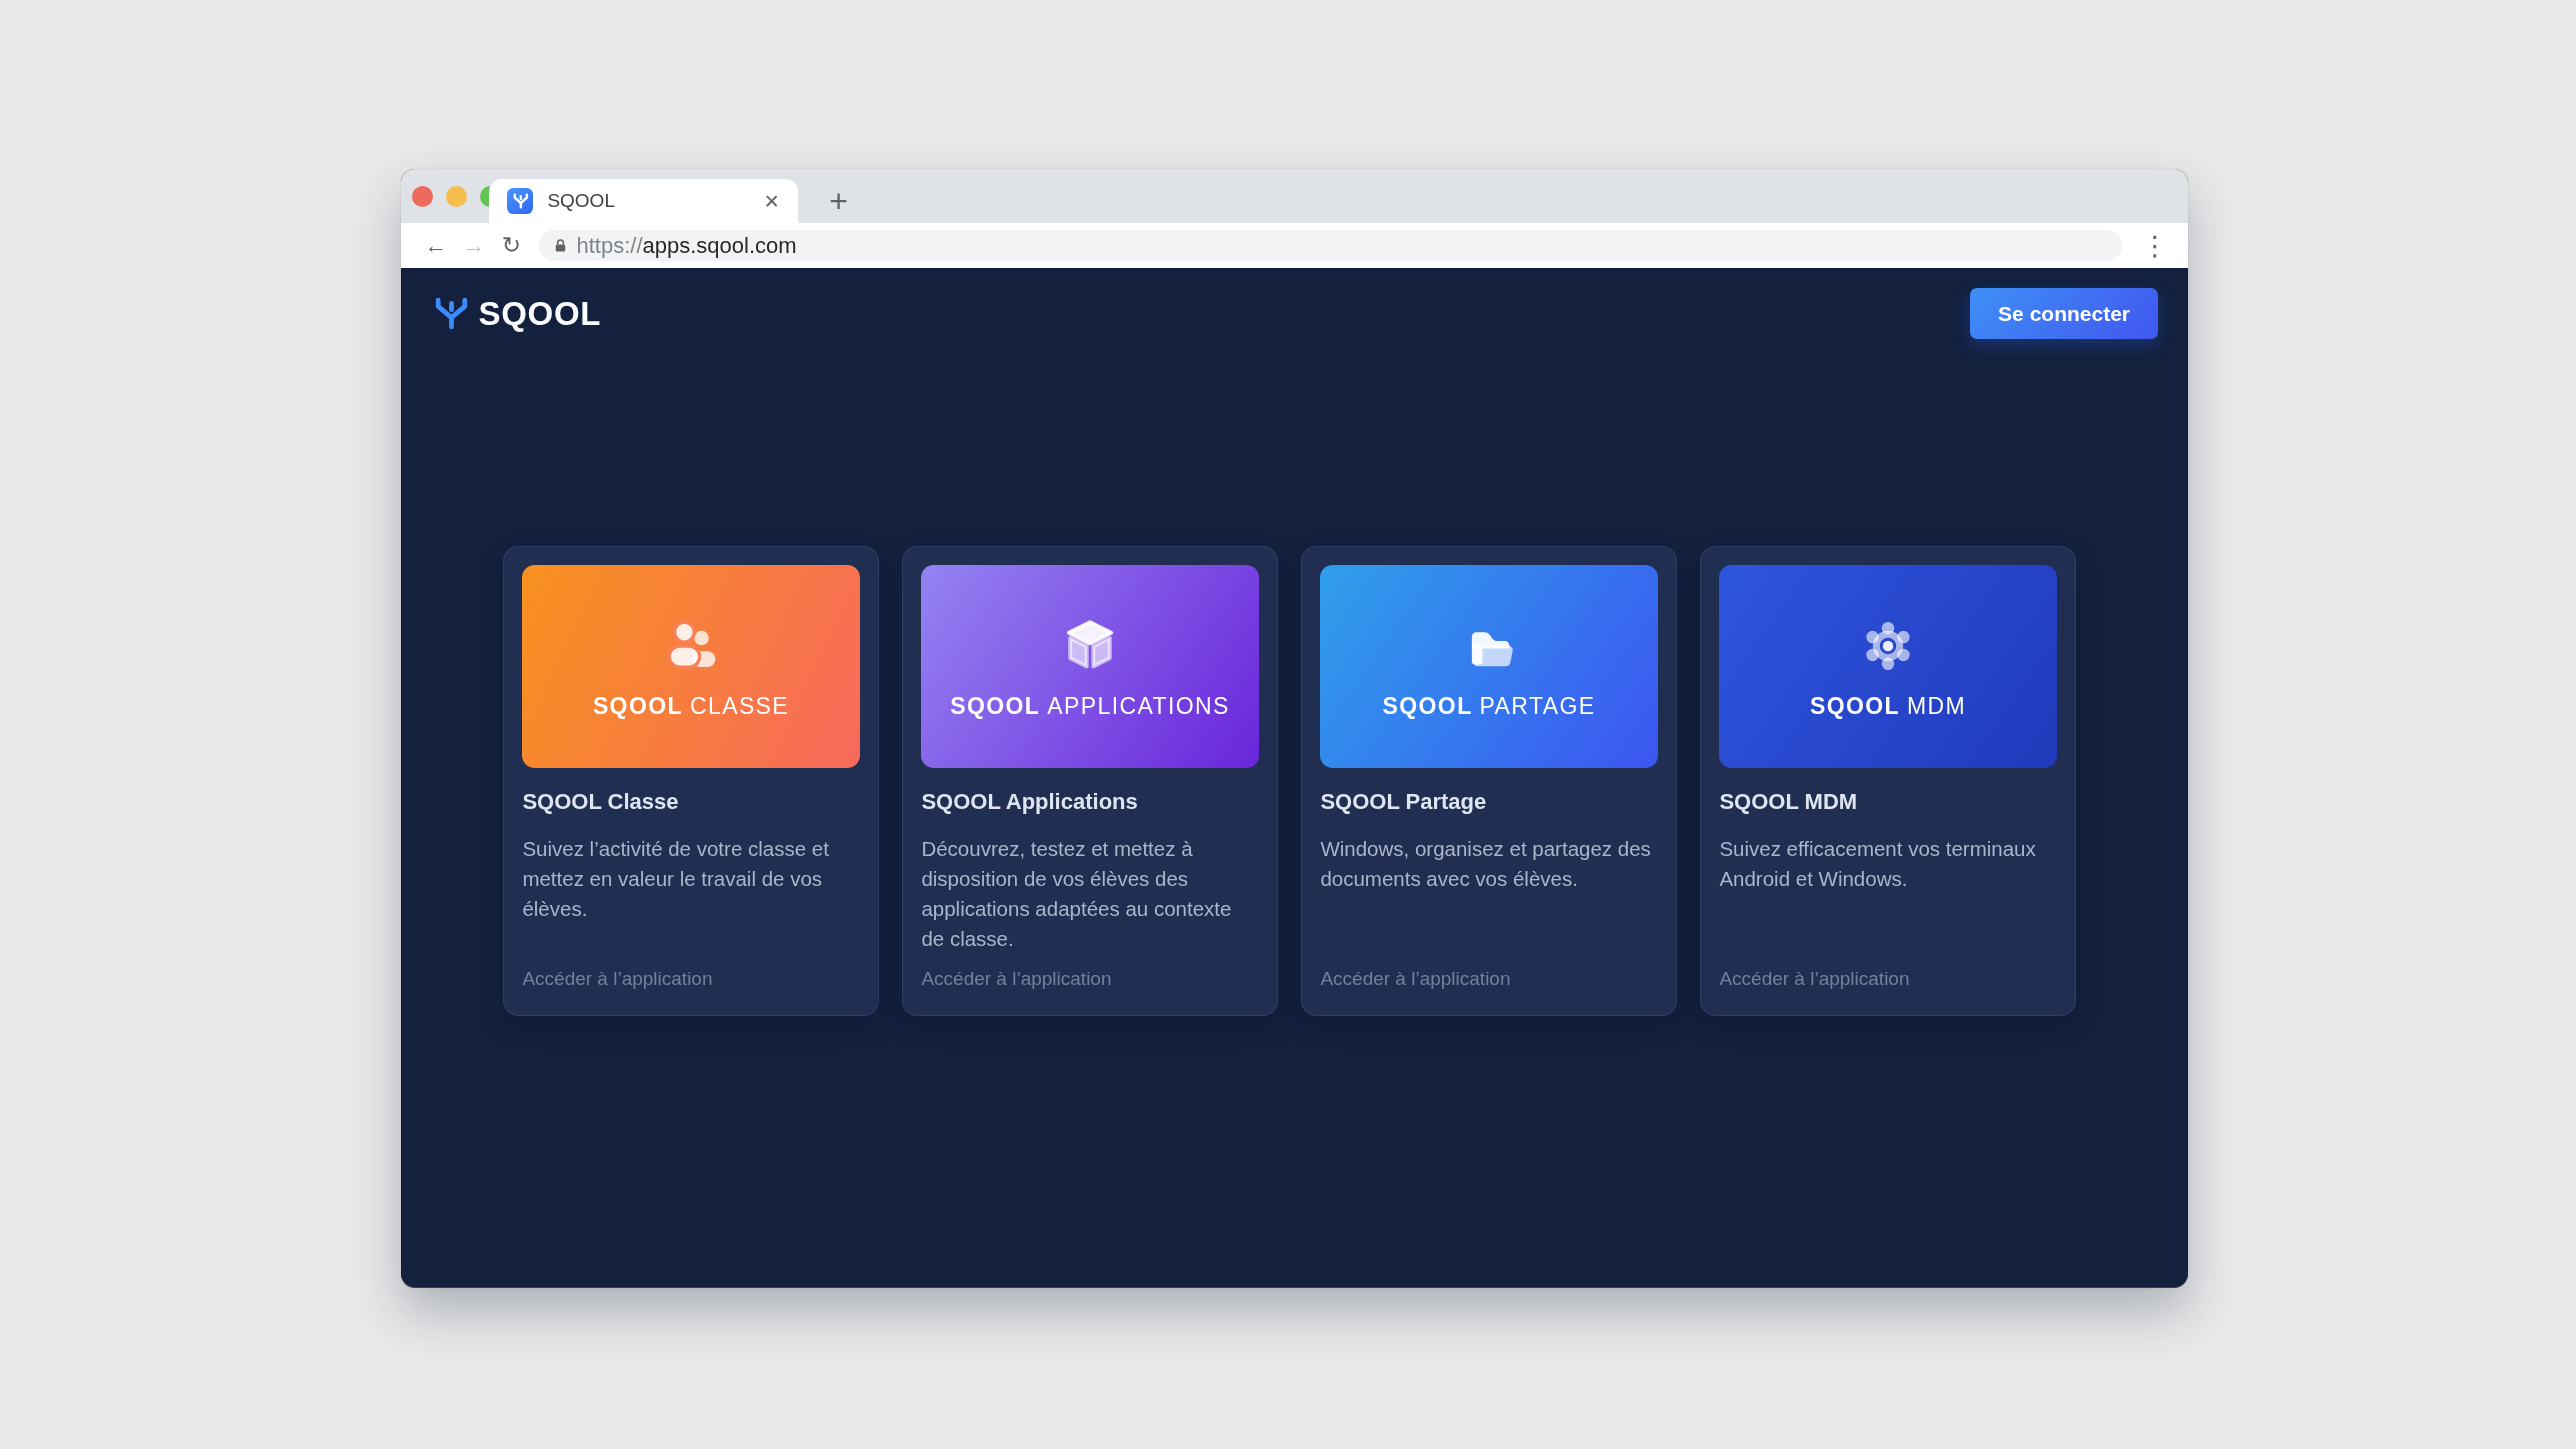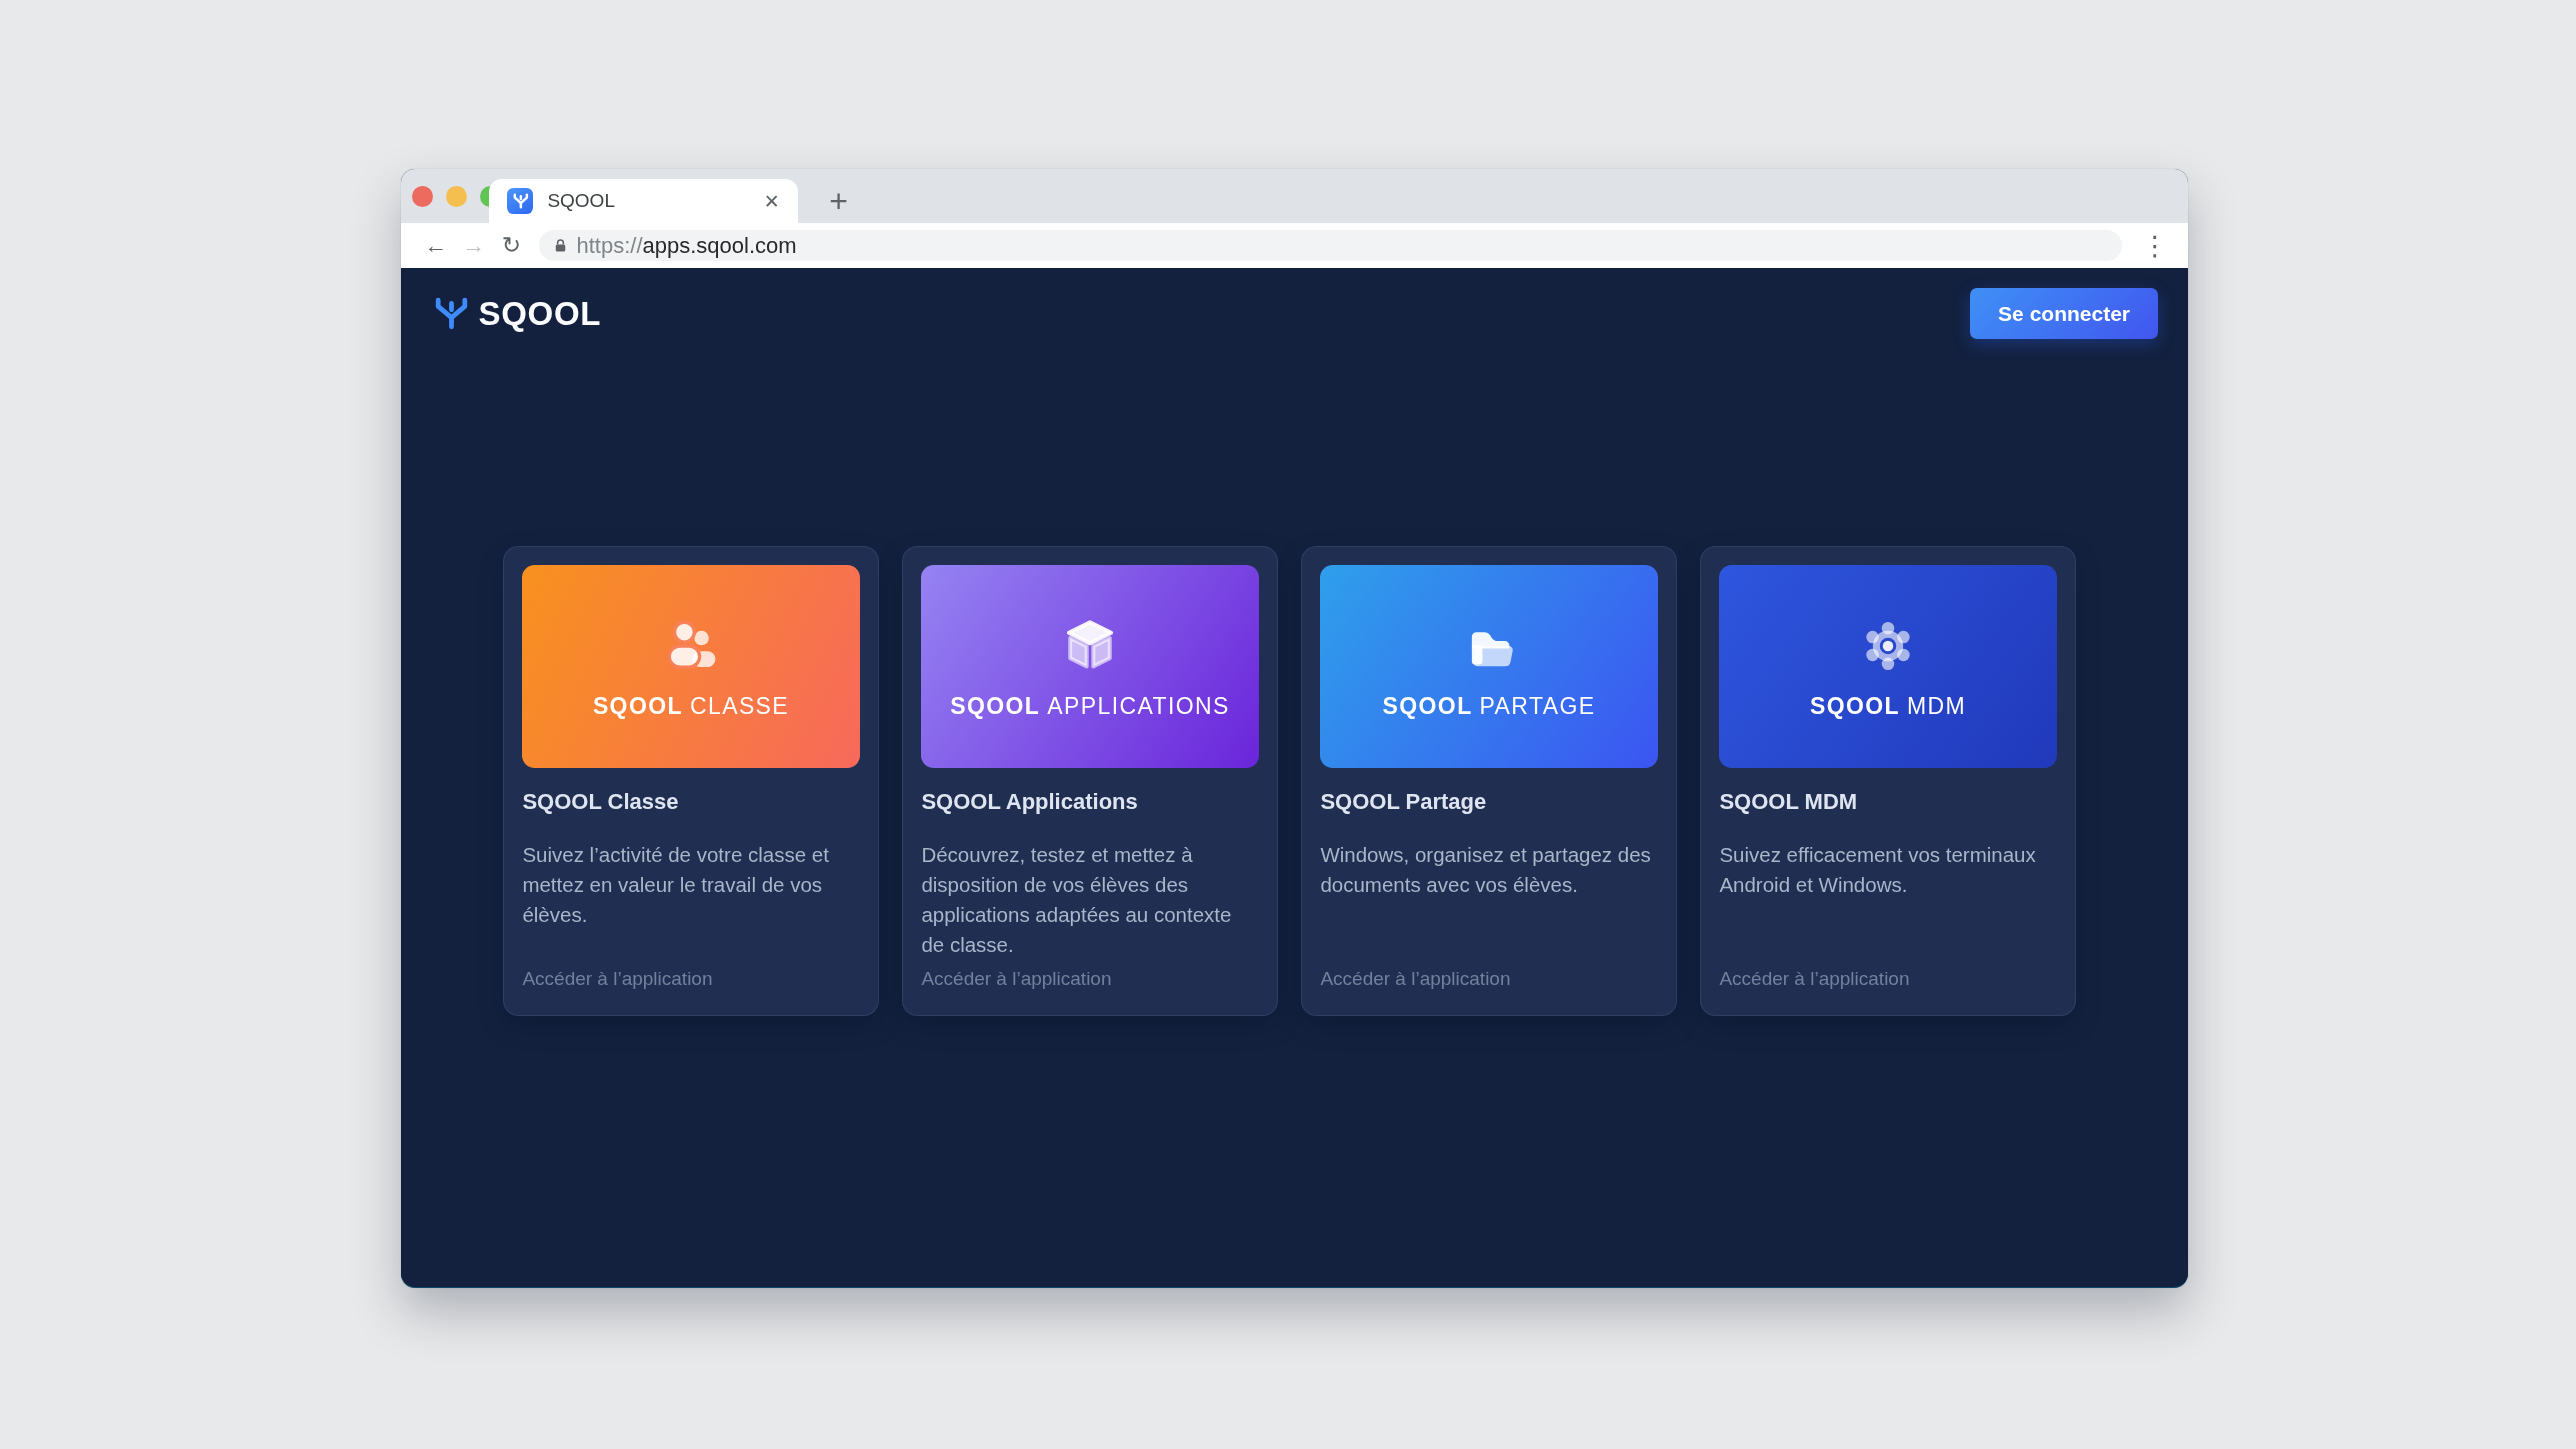--- a/index.html
+++ b/index.html
@@ -1,19 +1,19 @@
 <!DOCTYPE html>
 <html style="font-size:11.3px"><head>
 <meta charset="utf-8">
 <style>
   * { margin:0; padding:0; box-sizing:border-box; }
   html,body { width:2576px; height:1449px; background:#E8E9EA; font-family:"Liberation Sans", sans-serif; overflow:hidden; }
 
   .window { position:absolute; left:401px; top:169px; width:1787px; height:1119px;
-    border-radius:14px; background:#0c4a6e;
+    border-radius:14px; background:#404040;
     box-shadow:0 24px 49px rgba(40,50,70,.30), 0 0 1.4px rgba(0,0,0,.18); }
 
   
   .tabstrip { position:relative; height:54px; background:#DFE2E7; border-radius:14px 14px 0 0; }
   .lights { position:absolute; left:11.3px; top:0; height:54px; display:flex; align-items:center; gap:12.7px; }
   .light { width:21px; height:21px; border-radius:50%; }
   .tab { position:absolute; left:88px; top:10px; width:309px; height:44px; background:#FFFFFF;
     border-radius:12.7px 12.7px 0 0; display:flex; align-items:center; padding:0 18.4px; }
   .favicon { width:26px; height:26px; border-radius:6.4px; background:linear-gradient(145deg,#4C96F8,#2D68EF);
     display:flex; align-items:center; justify-content:center; flex:0 0 auto; }
@@ -46,21 +46,21 @@
   .card { width:376px; height:470px; background:#202F51; border:0.7px solid rgba(142,165,205,.14);
     border-radius:15.5px; padding:18.4px 18.4px 25.4px 18.4px; display:flex; flex-direction:column;
     box-shadow:0 10px 24px rgba(5,12,30,.25); }
   .tile { height:203px; border-radius:12.7px; display:flex; flex-direction:column;
     align-items:center; justify-content:center; }
   .tile svg { width:66px; height:66px; }
   .wordmark { margin-top:14px; font-size:23px; color:#FFFFFF; letter-spacing:1.4px; white-space:nowrap; }
   .wordmark .w1 { font-weight:800; }
   .wordmark .w2 { font-weight:300; margin-left:7px; }
   .card-title { margin-top:21px; font-size:22px; font-weight:700; color:#DEE5F0; }
-  .card-desc { margin-top:25px; font-size:20.5px; line-height:30px; color:#A9B5C9; }
+  .card-desc { margin-top:19px; font-size:20.5px; line-height:30px; color:#A9B5C9; }
   .card-link { margin-top:auto; font-size:19px; color:#71809B; }
 </style>
 </head>
 <body>
 
 <div class="window">
 
   <div class="tabstrip">
     <div class="lights">
       <span class="light" style="background: rgb(237, 106, 94);"></span>

